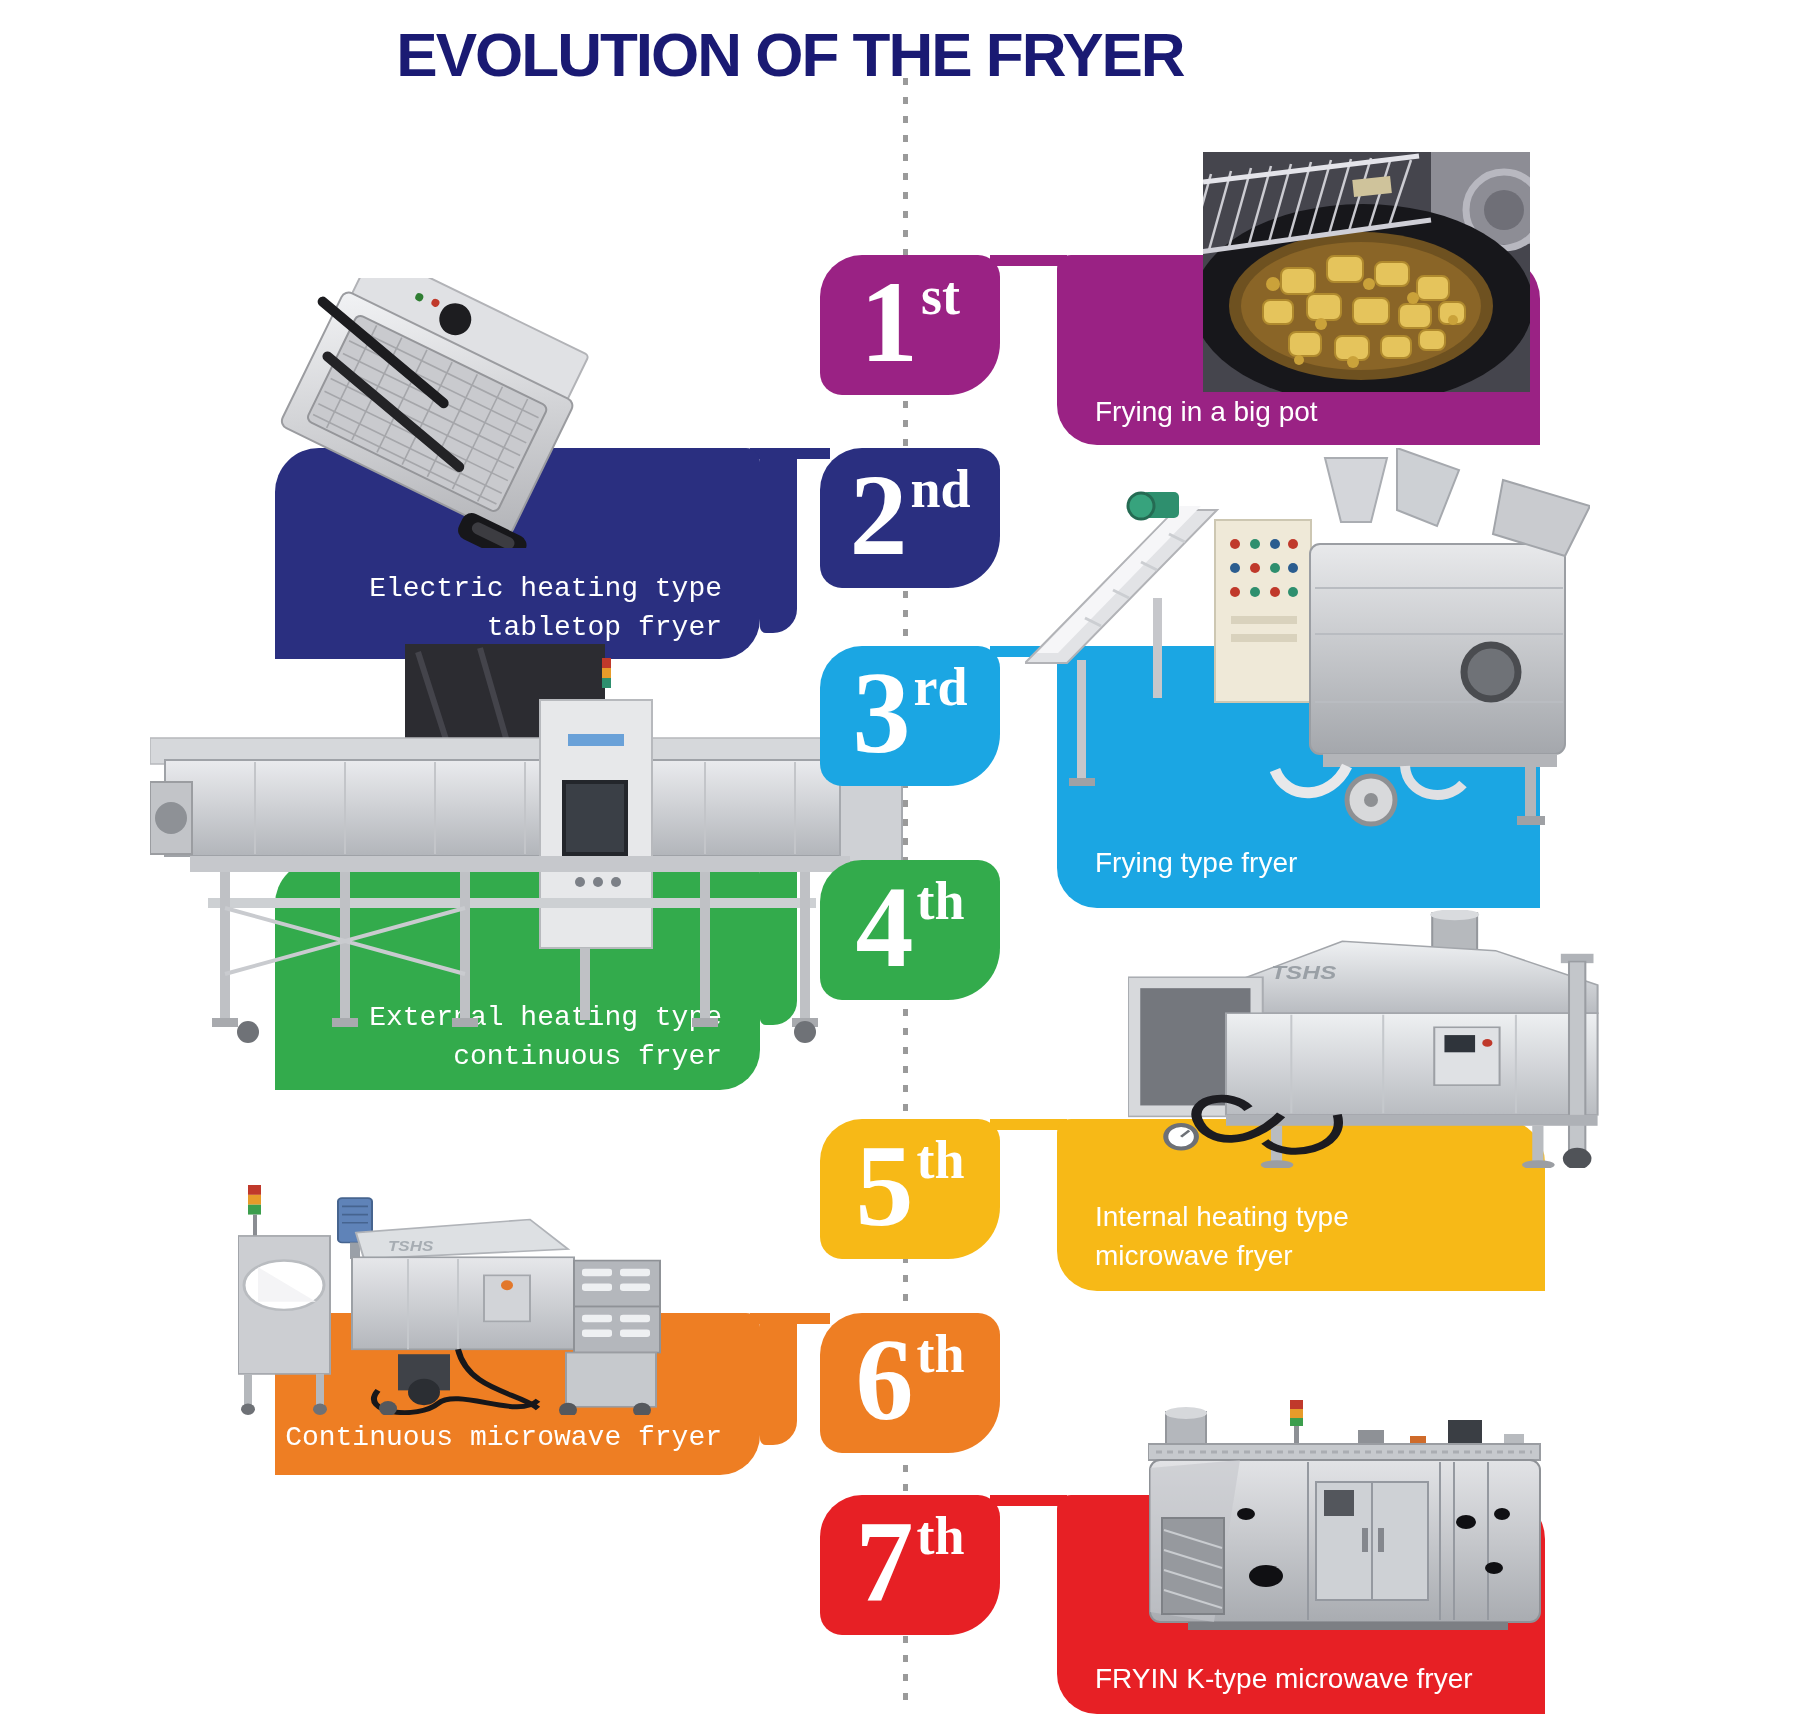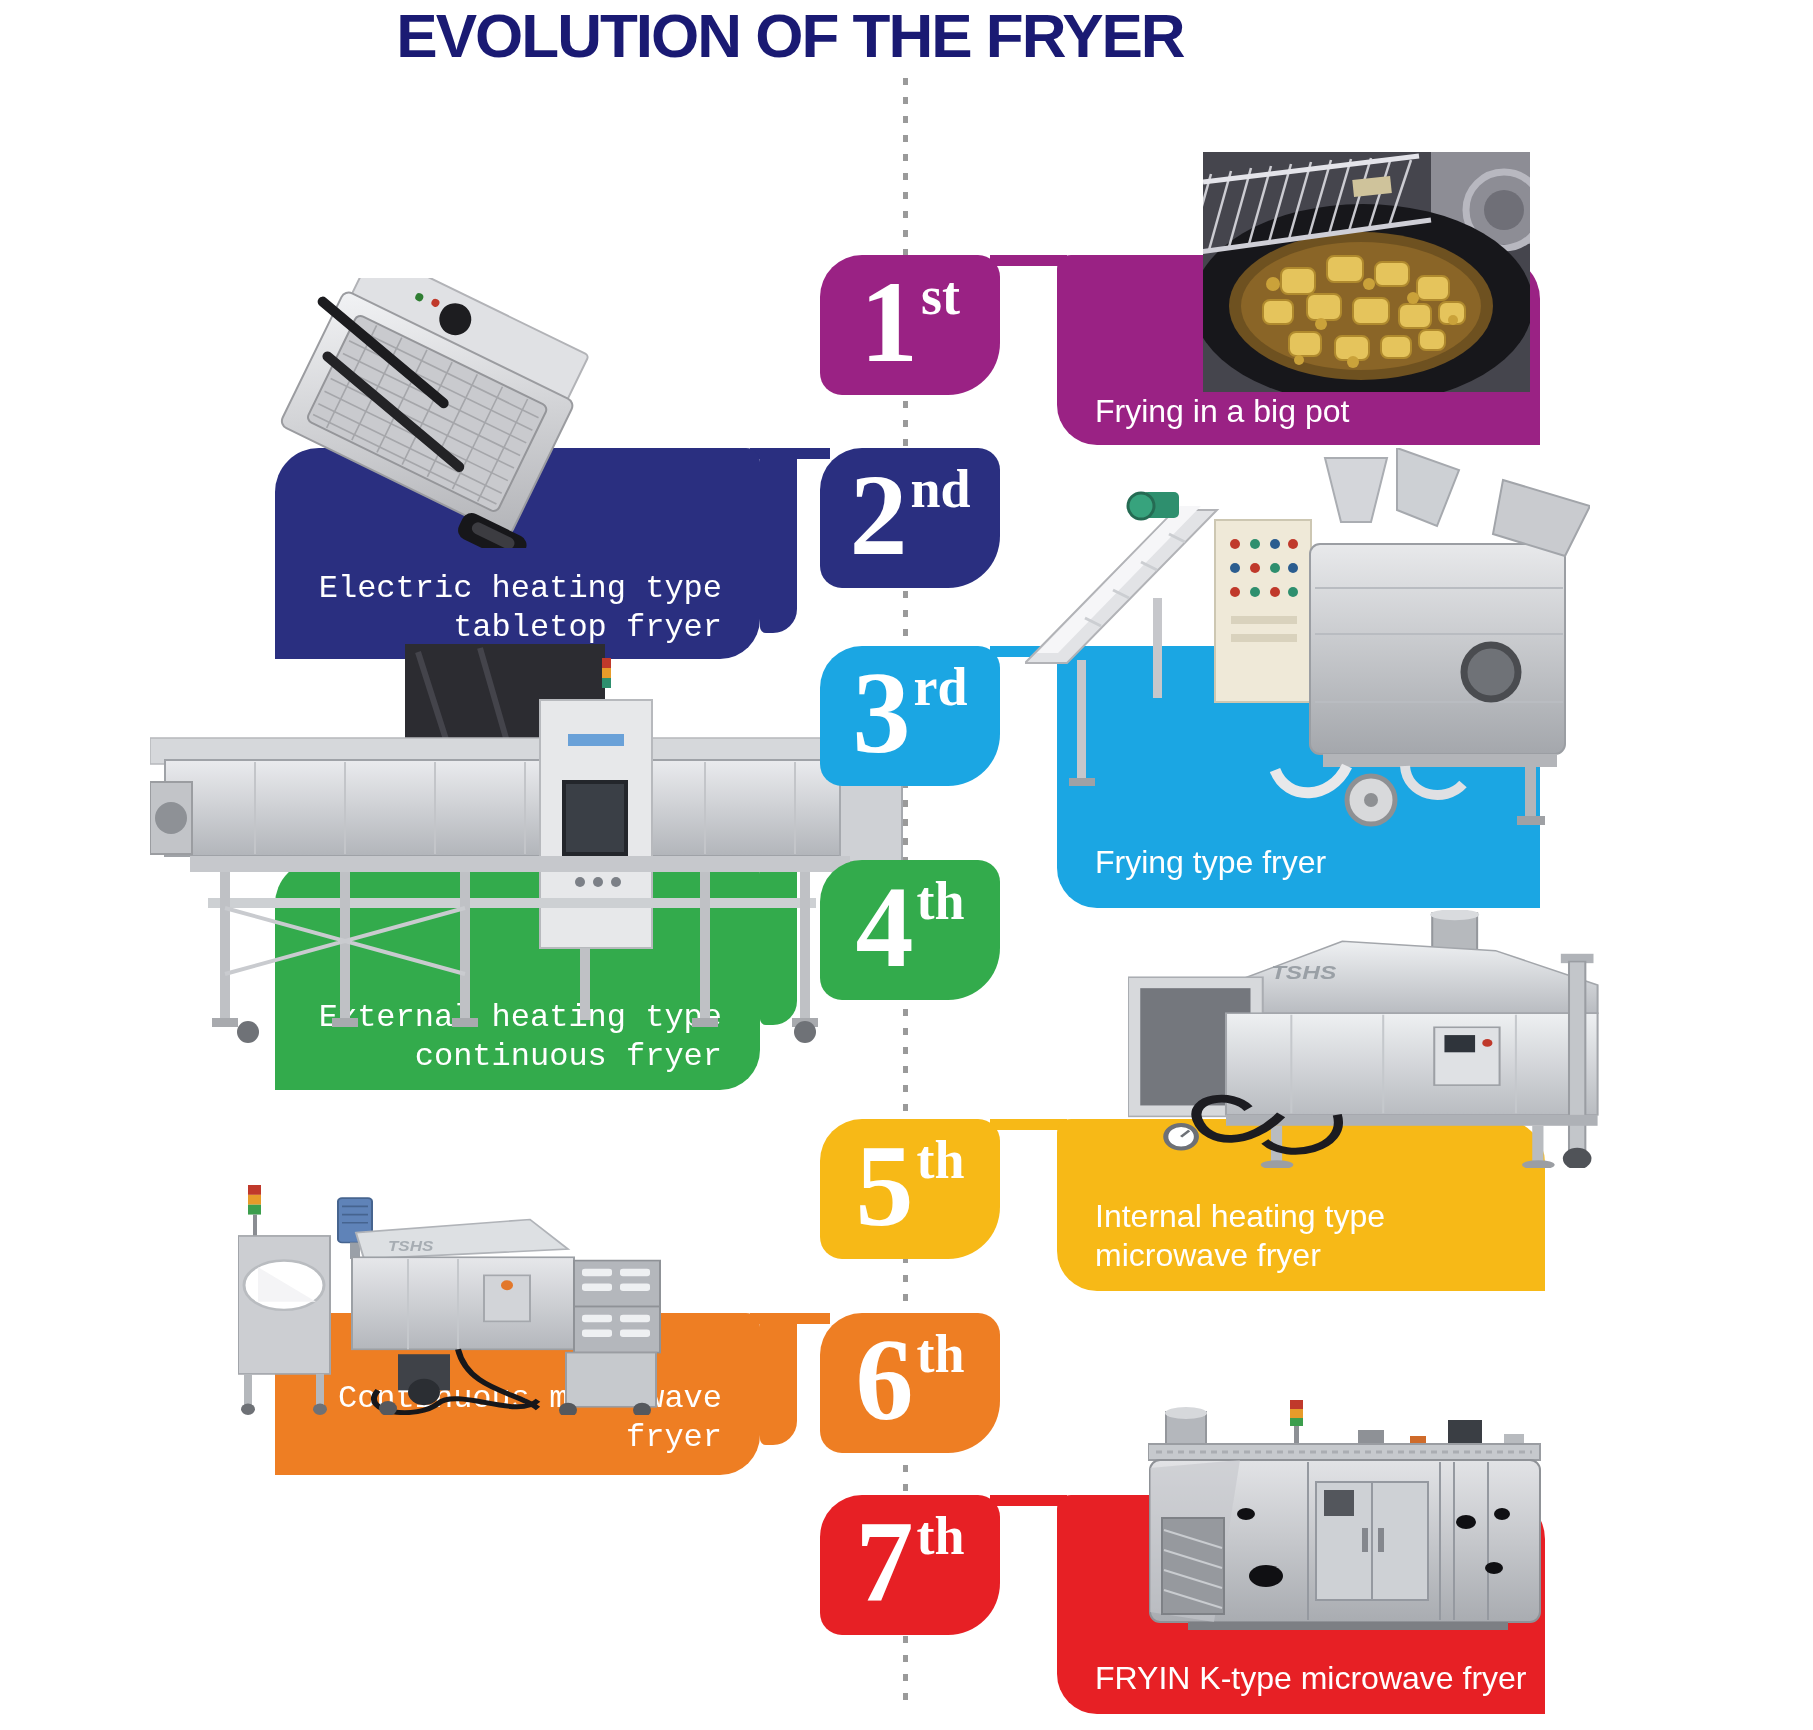--- a/index.html
+++ b/index.html
@@ -1,34 +1,34 @@
 <!DOCTYPE html>
 <html><head>
 <meta charset="utf-8">
 <style>
   html,body{margin:0;padding:0;background:#fff;}
   .canvas{position:relative;width:1813px;height:1730px;background:#fff;overflow:hidden;
           font-family:"Liberation Sans",sans-serif;}
-  .title{position:absolute;left:240px;top:0;width:1100px;text-align:center;
+  .title{position:absolute;left:240px;top:19px;width:1100px;text-align:center;
          font-size:62px;font-weight:bold;letter-spacing:-2px;color:var(--c,#1A1A73);}
   .dotline{position:absolute;left:903px;top:78px;width:5px;height:1628px;z-index:0;
            background:repeating-linear-gradient(180deg,var(--c,#9a9a9a) 0 7px,transparent 7px 19px);}
   .stage{position:absolute;left:0;top:0;width:0;height:0;}
   .bar,.tab,.block,.badge{position:absolute;background:var(--c);}
   .bar{height:11px;z-index:1;}
   .tab{width:37px;border-radius:0 0 24px 6px;z-index:1;}
   .block{z-index:1;}
   .side-right .block{border-radius:14px 44px 0 40px;}
   .side-left  .block{border-radius:44px 14px 40px 0;font-family:Liberation Mono, monospace;}
   .badge{width:180px;height:140px;border-radius:42px 22px 52px 22px;z-index:4;
          display:flex;justify-content:center;align-items:flex-start;color:#fff;}
   .badge .num{font-family:"Liberation Serif",serif;font-weight:bold;font-size:116px;line-height:134px;}
   .badge .suffix{font-family:"Liberation Serif",serif;font-weight:bold;font-size:54px;line-height:54px;
                  margin-top:14px;margin-left:3px;}
-  .caption{position:absolute;bottom:14px;color:#fff;font-size:32px;line-height:39px;
+  .caption{position:absolute;bottom:14px;color:#fff;font-size:28px;line-height:39px;
            white-space:pre-line;z-index:5;}
   .side-right .caption{left:38px;text-align:left;}
   .side-left  .caption{right:38px;text-align:right;}
   .machine{position:absolute;z-index:3;}
   
   .s1 .bar{left:990px;top:255px;width:77px;}  .s1 .badge{left:820px;top:255px;}
   .s1 .block{left:1057px;top:255px;width:483px;height:190px;} .s1 .caption{bottom:14px;}
   .s2 .bar{left:750px;top:448px;width:80px;}  .s2 .tab{left:760px;top:448px;height:185px;}
   .s2 .badge{left:820px;top:448px;} .s2 .block{left:275px;top:448px;width:485px;height:211px;}
   .s2 .caption{bottom:12px;}

